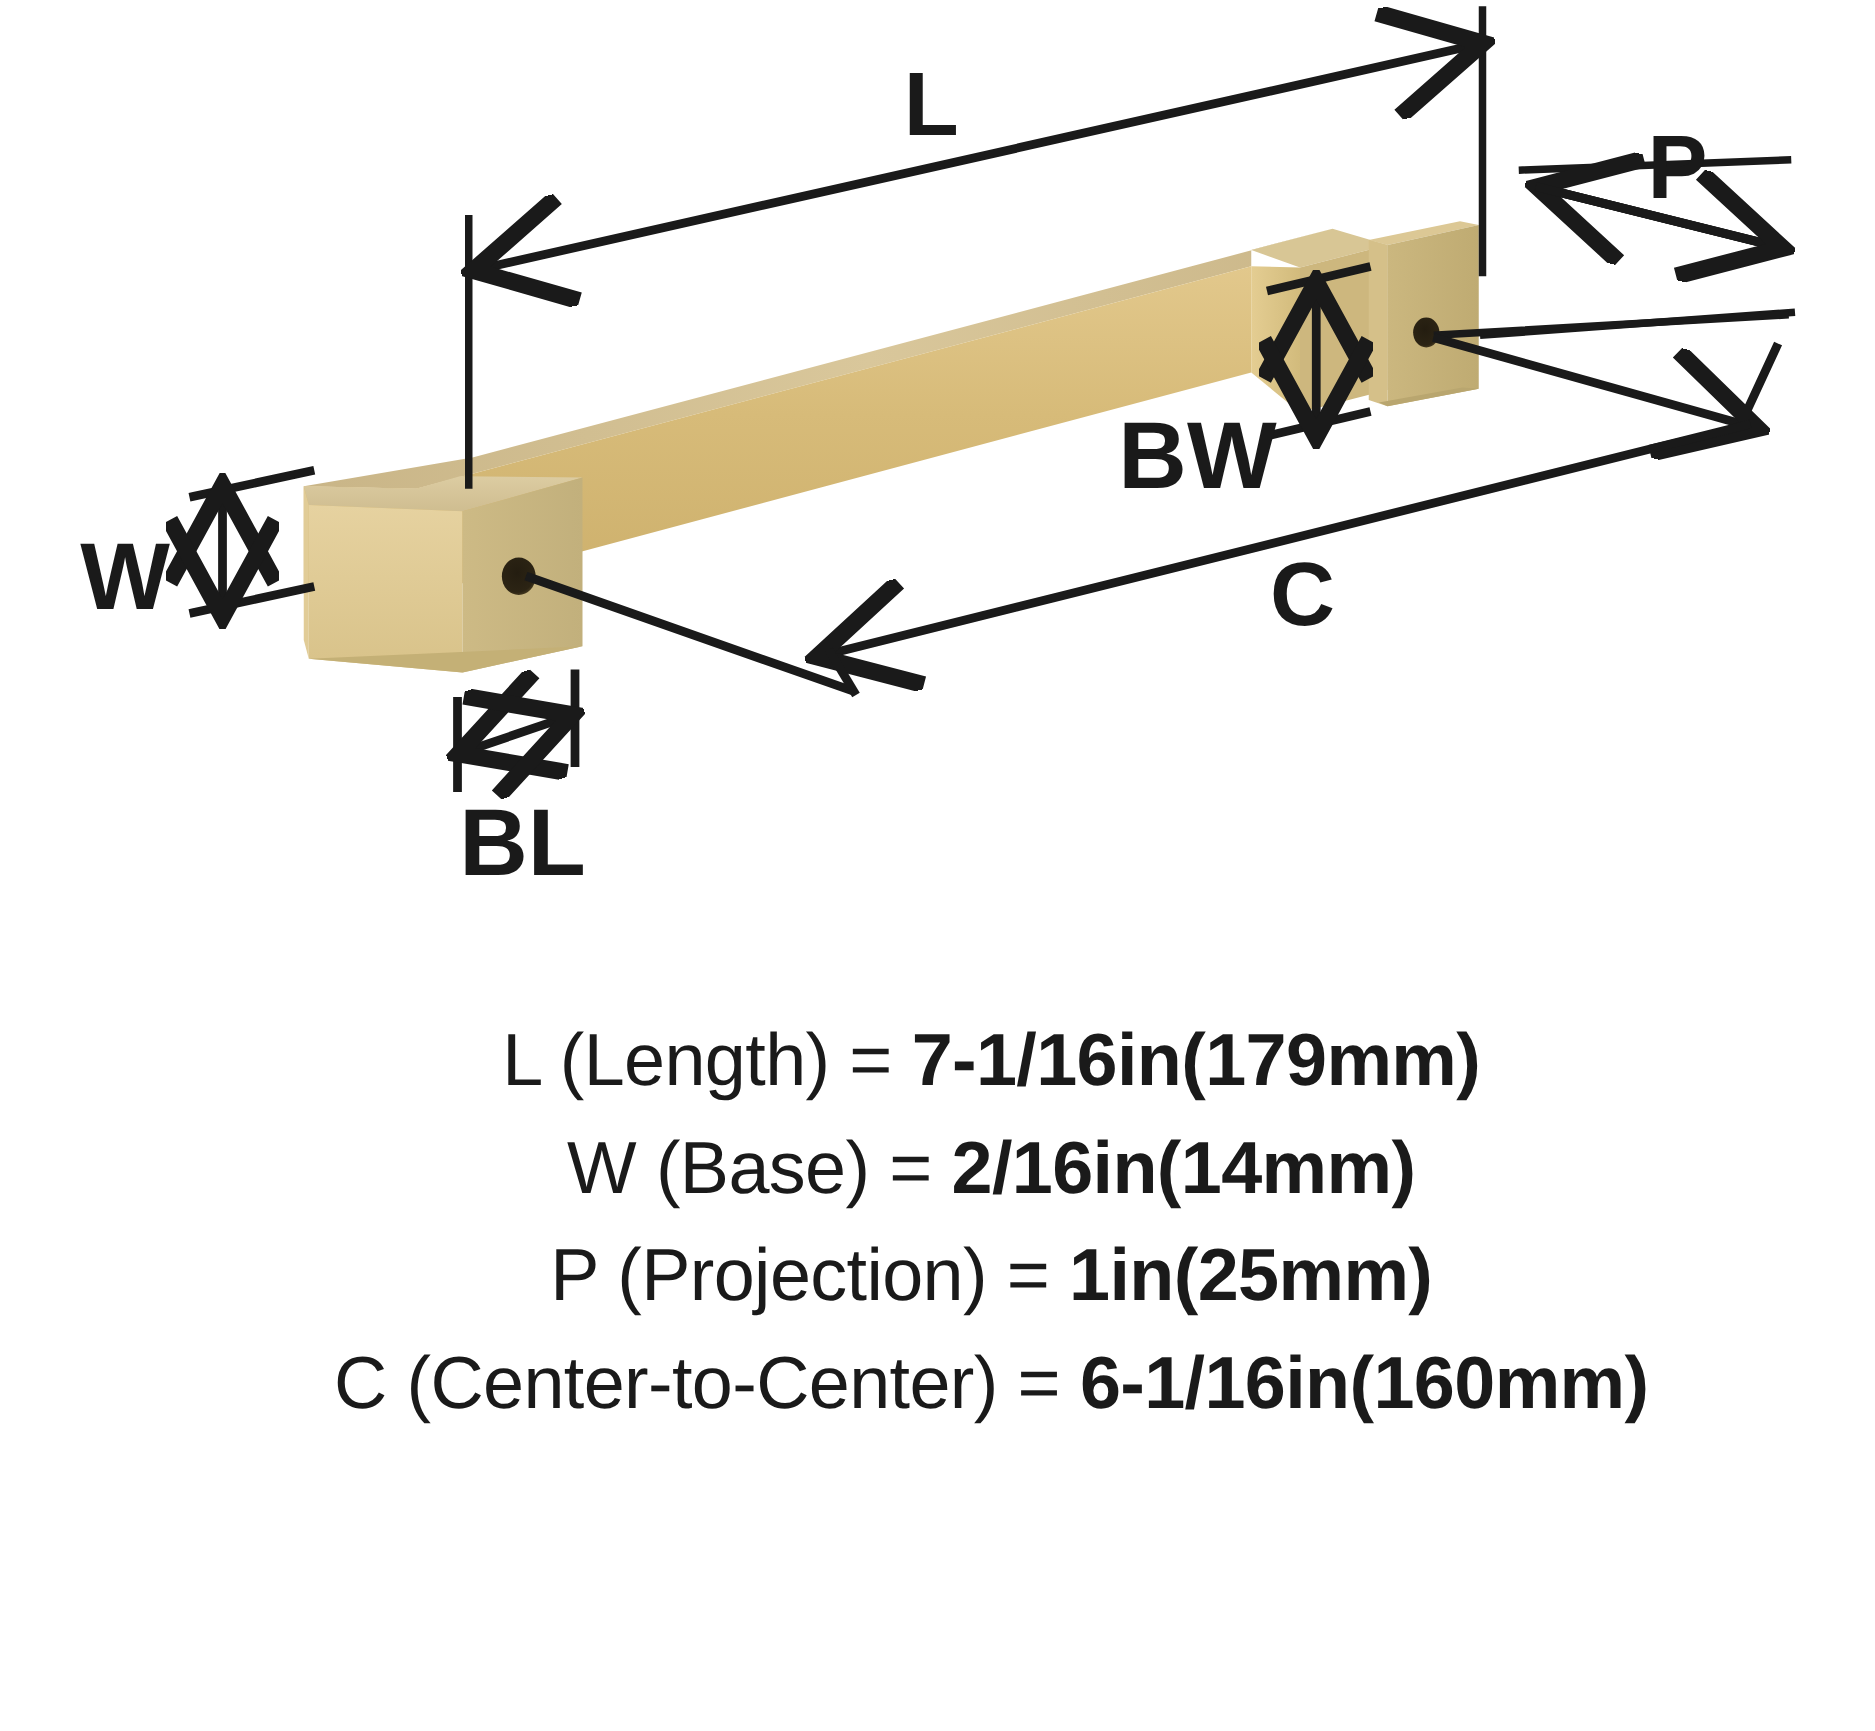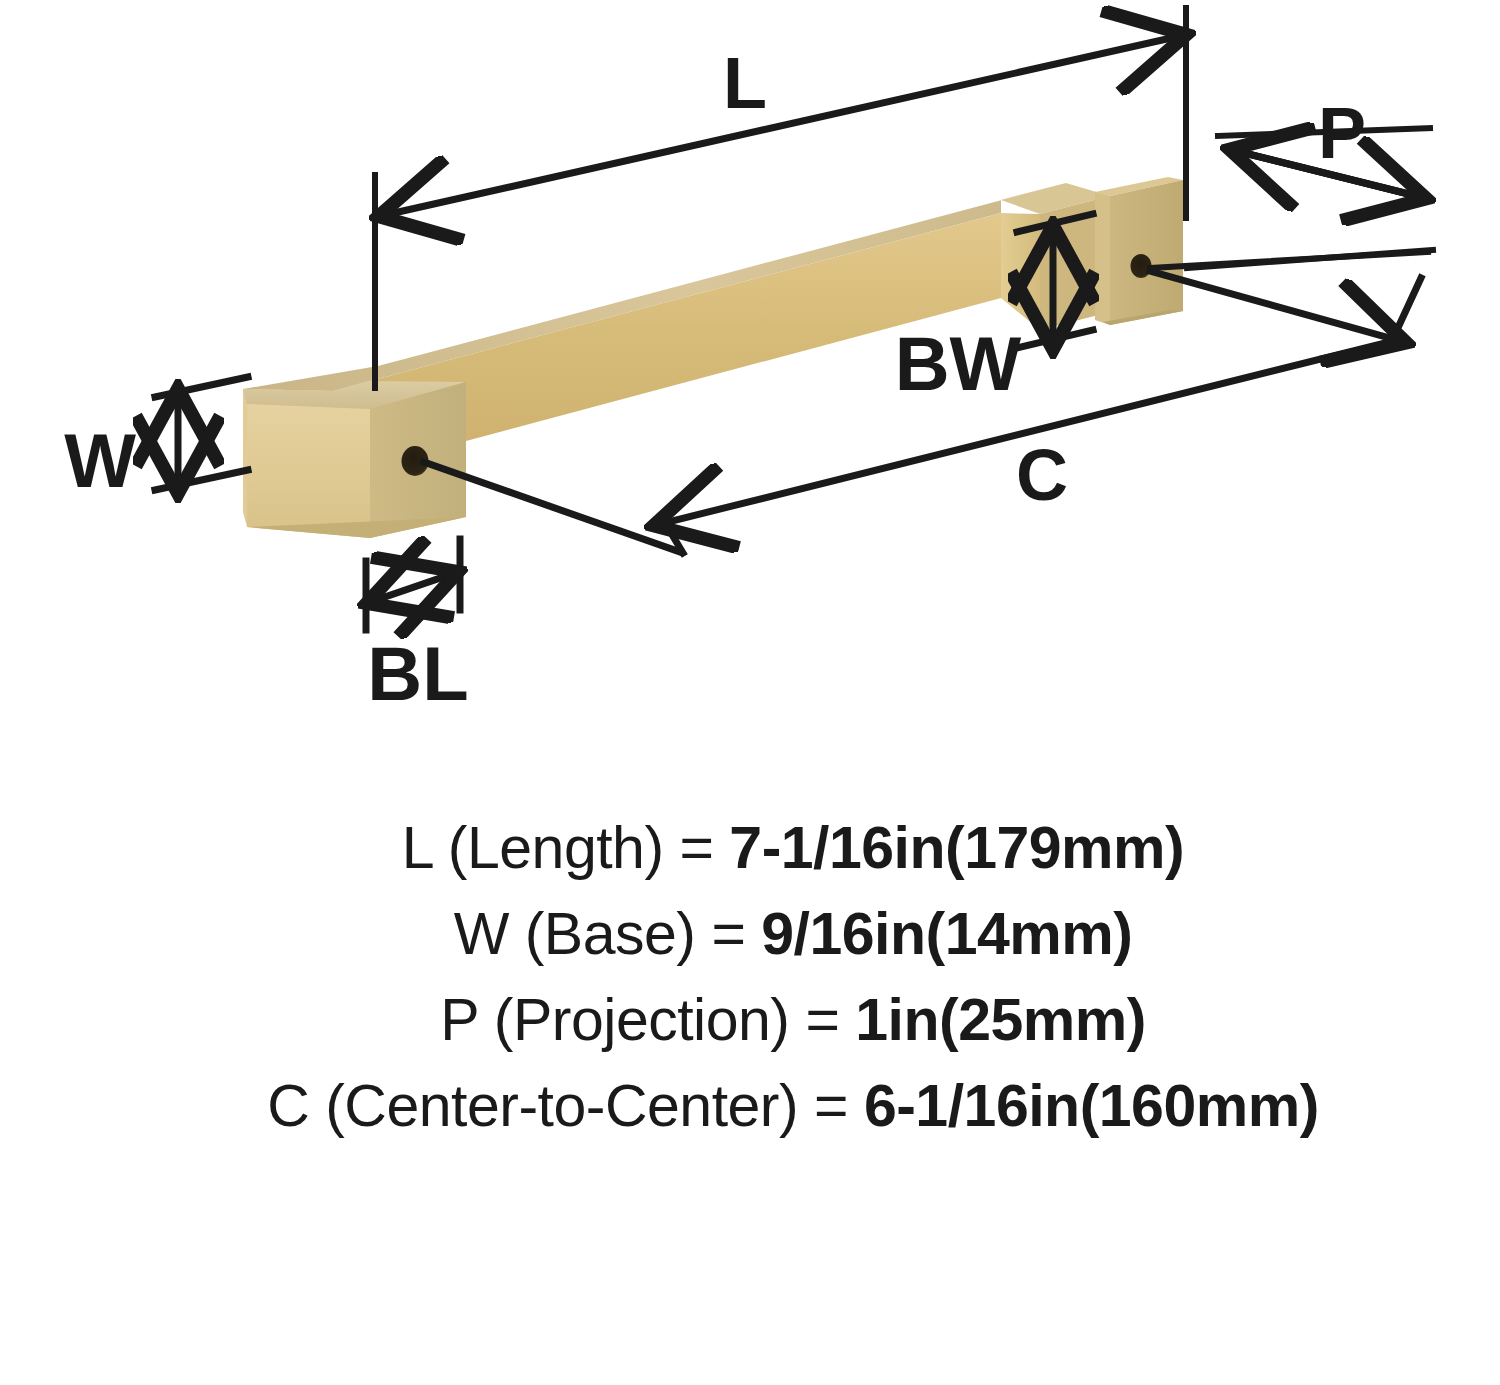--- a/index.html
+++ b/index.html
@@ -145,21 +145,21 @@
       <text x="418" y="700" font-size="76" text-anchor="middle">BL</text>
     </g>
   </svg>
 </div>
 
 <div id="spec-list">
   <div class="spec-row">
     <span class="spec-key">L (Length) = </span><span class="spec-val">7-1/16in(179mm)</span>
   </div>
   <div class="spec-row">
-    <span class="spec-key">W (Base) = </span><span class="spec-val">9/16in(14mm)</span>
+    <span class="spec-key">W (Base) = </span><span class="spec-val">2/16in(14mm)</span>
   </div>
   <div class="spec-row">
     <span class="spec-key">P (Projection) = </span><span class="spec-val">1in(25mm)</span>
   </div>
   <div class="spec-row">
     <span class="spec-key">C (Center-to-Center) = </span><span class="spec-val">6-1/16in(160mm)</span>
   </div>
 </div>
 
 </body></html>

